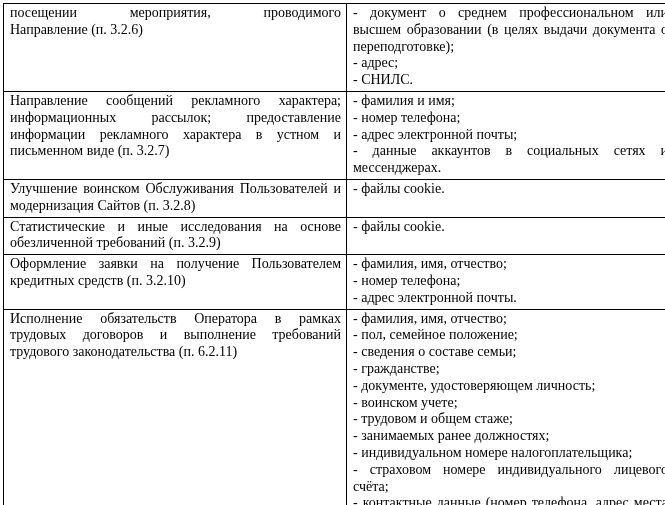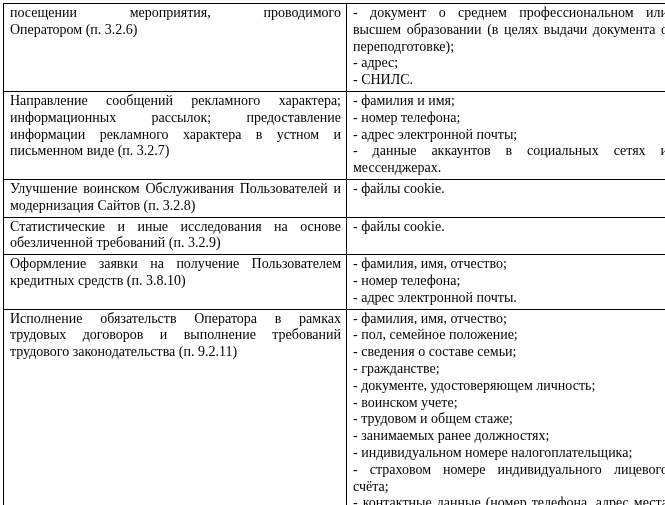--- a/index.html
+++ b/index.html
@@ -44,21 +44,21 @@
 </style>
 </head>
 <body>
 
 <div class="sheet">
   <table class="pd-table">
     <tbody>
         <tr>
           <td class="purpose-cell">
             <div class="para jline">посещении мероприятия, проводимого</div>
-            <div class="para">Оператором (п. 3.2.6)</div>
+            <div class="para">Направление (п. 3.2.6)</div>
           </td>
           <td class="items-cell">
             <div class="para">- документ о среднем профессиональном или высшем образовании (в целях выдачи документа о переподготовке);</div>
             <div class="para">- адрес;</div>
             <div class="para">- СНИЛС.</div>
           </td>
         </tr>
         <tr>
           <td class="purpose-cell">
             <div class="para">Направление сообщений рекламного характера; информационных рассылок; предоставление информации рекламного характера в устном и письменном виде (п. 3.2.7)</div>
@@ -81,31 +81,31 @@
         <tr>
           <td class="purpose-cell">
             <div class="para">Статистические и иные исследования на основе обезличенной требований (п. 3.2.9)</div>
           </td>
           <td class="items-cell">
             <div class="para">- файлы cookie.</div>
           </td>
         </tr>
         <tr>
           <td class="purpose-cell">
-            <div class="para">Оформление заявки на получение Пользователем кредитных средств (п. 3.8.10)</div>
+            <div class="para">Оформление заявки на получение Пользователем кредитных средств (п. 3.2.10)</div>
           </td>
           <td class="items-cell">
             <div class="para">- фамилия, имя, отчество;</div>
             <div class="para">- номер телефона;</div>
             <div class="para">- адрес электронной почты.</div>
           </td>
         </tr>
         <tr>
           <td class="purpose-cell">
-            <div class="para">Исполнение обязательств Оператора в рамках трудовых договоров и выполнение требований трудового законодательства (п. 9.2.11)</div>
+            <div class="para">Исполнение обязательств Оператора в рамках трудовых договоров и выполнение требований трудового законодательства (п. 6.2.11)</div>
           </td>
           <td class="items-cell">
             <div class="para">- фамилия, имя, отчество;</div>
             <div class="para">- пол, семейное положение;</div>
             <div class="para">- сведения о составе семьи;</div>
             <div class="para">- гражданстве;</div>
             <div class="para">- документе, удостоверяющем личность;</div>
             <div class="para">- воинском учете;</div>
             <div class="para">- трудовом и общем стаже;</div>
             <div class="para">- занимаемых ранее должностях;</div>

